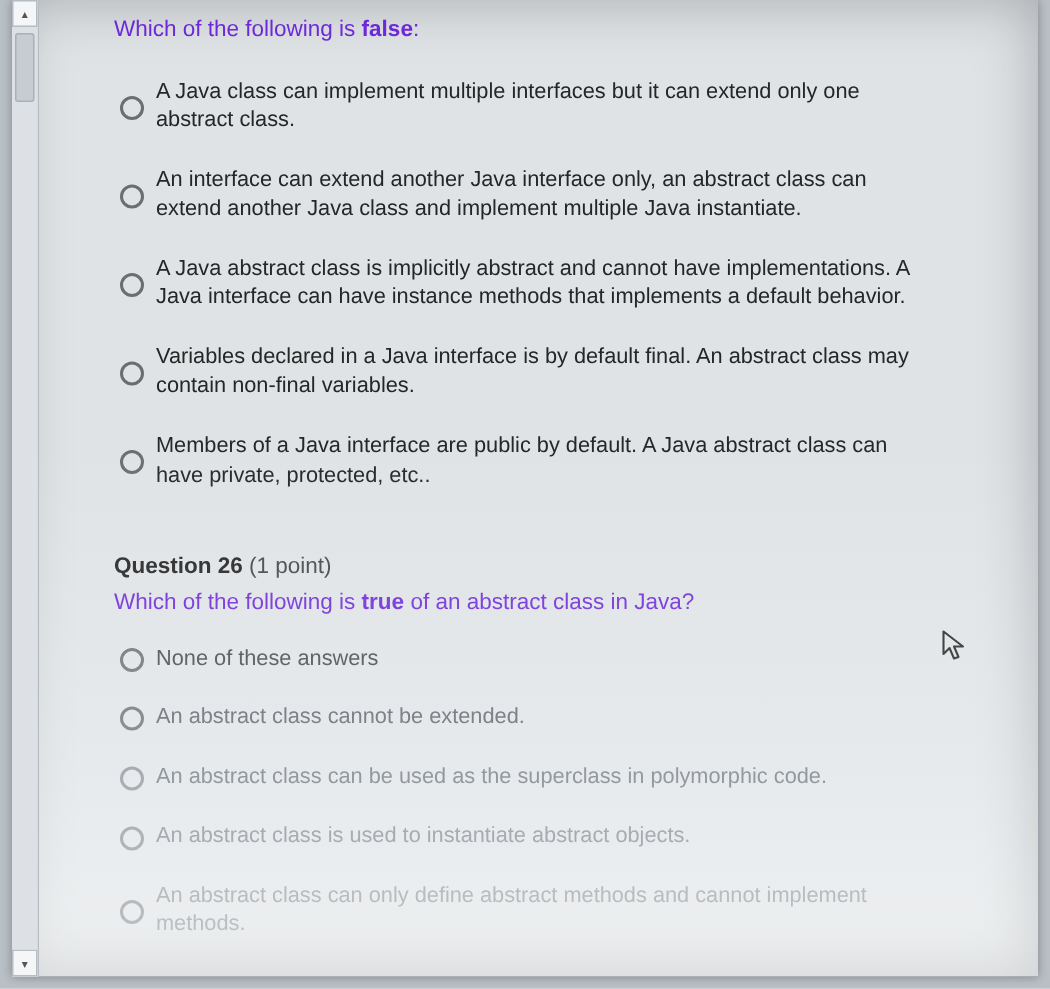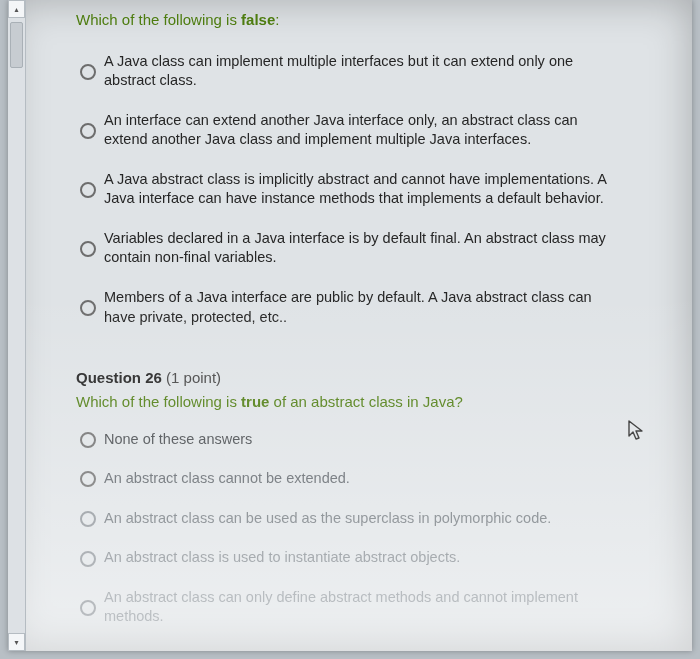--- a/index.html
+++ b/index.html
@@ -53,21 +53,21 @@
     overflow: hidden;
   }
   .glare {
     position: absolute;
     left: 0; right: 0; bottom: 0; height: 55%;
     background: linear-gradient(to bottom, rgba(255,255,255,0) 0%, rgba(255,255,255,0.25) 60%, rgba(255,255,255,0.45) 100%);
     pointer-events: none;
   }
   .prompt {
     font-size: 15px;
-    color: #4d7c0f;
+    color: #6d28d9;
     margin-bottom: 22px;
     line-height: 1.3;
   }
   .options { margin-left: 4px; }
   .option {
     display: flex;
     align-items: center;
     gap: 8px;
     margin-bottom: 20px;
     cursor: pointer;
@@ -130,21 +130,21 @@
       <span>Which of the following is </span><span class="bold">false</span><span>:</span>
     </div>
 
     <div class="options">
       <label class="option">
         <span class="radio"></span>
         <span class="opt-text">A Java class can implement multiple interfaces but it can extend only one abstract class.</span>
       </label>
       <label class="option">
         <span class="radio"></span>
-        <span class="opt-text">An interface can extend another Java interface only, an abstract class can extend another Java class and implement multiple Java interfaces.</span>
+        <span class="opt-text">An interface can extend another Java interface only, an abstract class can extend another Java class and implement multiple Java instantiate.</span>
       </label>
       <label class="option">
         <span class="radio"></span>
         <span class="opt-text">A Java abstract class is implicitly abstract and cannot have implementations. A Java interface can have instance methods that implements a default behavior.</span>
       </label>
       <label class="option">
         <span class="radio"></span>
         <span class="opt-text">Variables declared in a Java interface is by default final. An abstract class may contain non-final variables.</span>
       </label>
       <label class="option">

